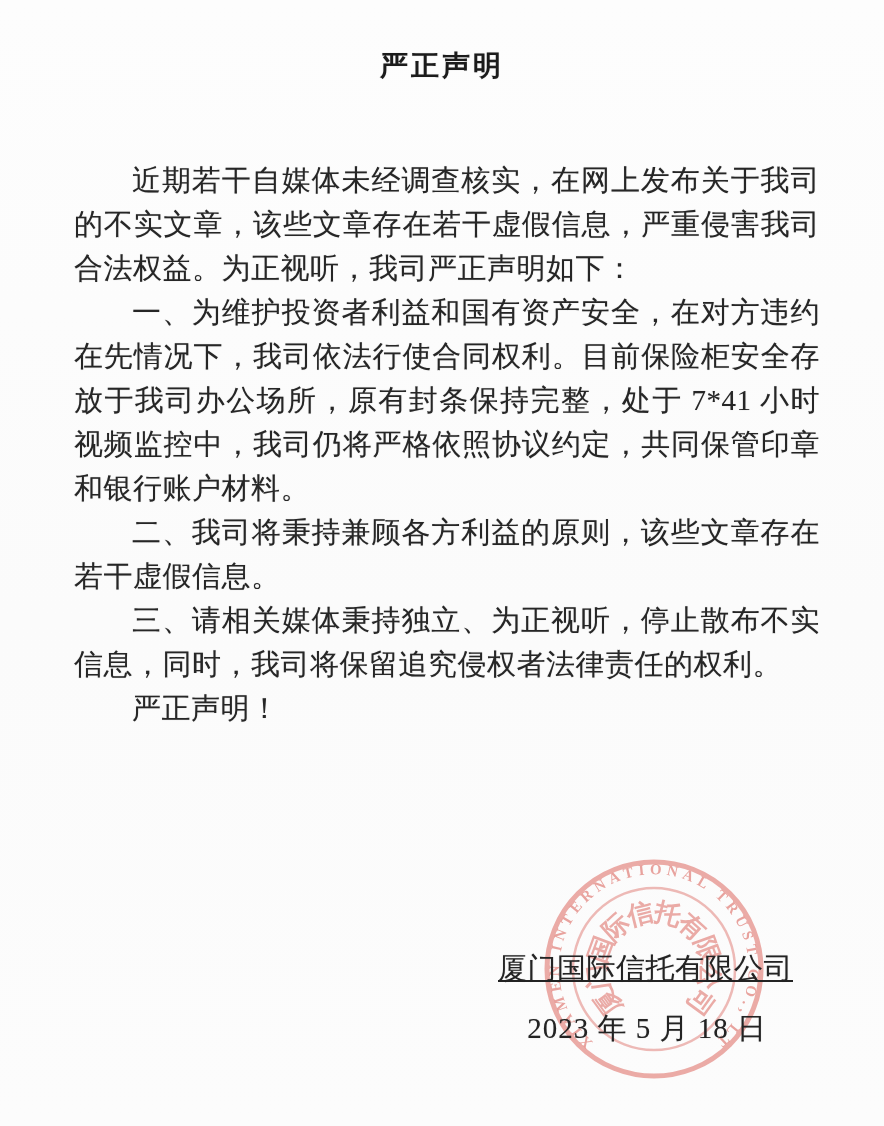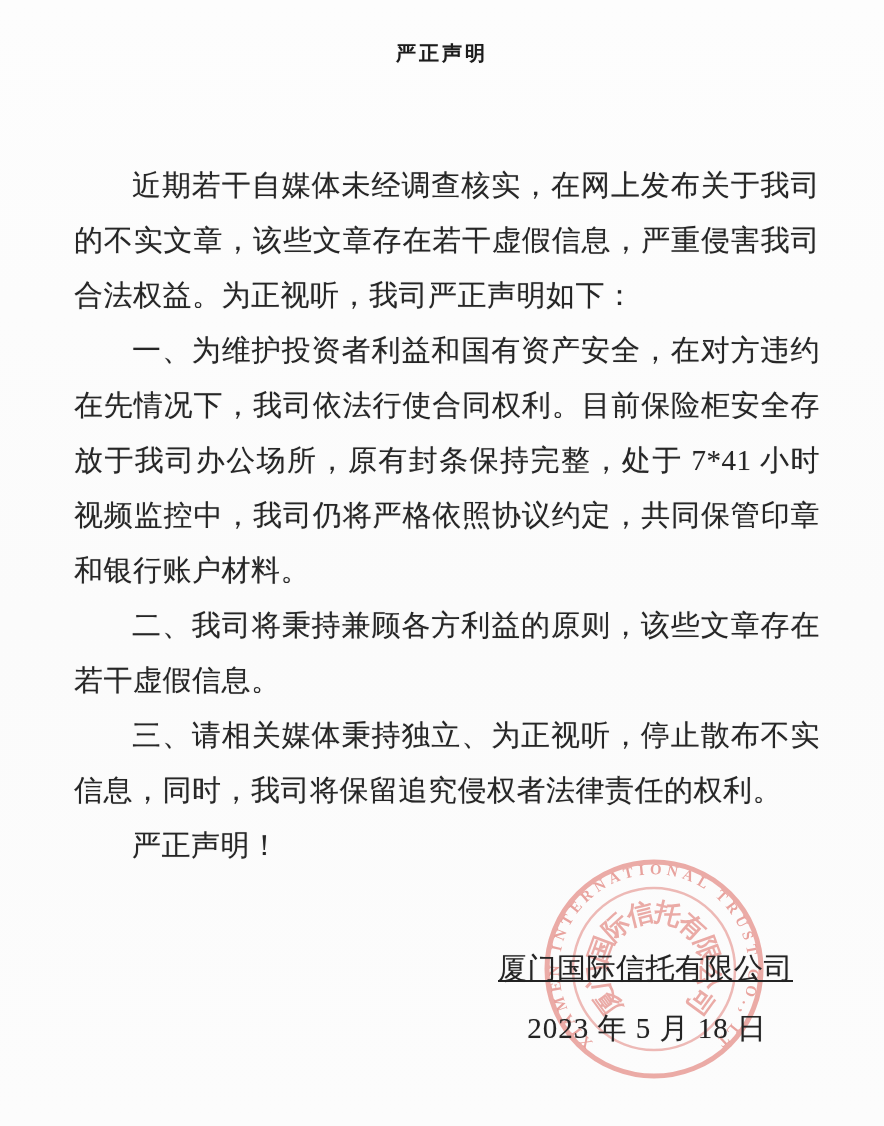--- a/index.html
+++ b/index.html
@@ -11,39 +11,39 @@
     position: relative;
     overflow: hidden;
   }
   .page {
     position: absolute; inset: 0;
     background: linear-gradient(180deg, #fdfdfd 0%, #fbfbfb 55%, #fcfcfc 100%);
   }
   .title {
     position: absolute;
     top: 36px; left: 0; right: 0;
-    margin: 4px;
+    margin: 11px;
     text-align: center;
     font-family: "Liberation Sans", "DejaVu Sans", sans-serif;
     font-weight: 700;
-    font-size: 20px;
+    font-size: 28px;
     letter-spacing: 3px;
     color: #1b1b1b;
     text-shadow: 0 0 1px rgba(0,0,0,0.25);
     z-index: 3;
   }
   .content {
     position: absolute;
     top: 158px; left: 74px; right: 64px;
     z-index: 3;
   }
   .content p {
     margin: 0;
     font-size: 29px;
-    line-height: 55px;
+    line-height: 44px;
     text-align: justify;
     text-indent: 2em;
     letter-spacing: 0.5px;
     color: #262626;
     text-shadow: 0 0 1px rgba(0,0,0,0.28);
   }
   .signature {
     position: absolute;
     top: 949px; right: 91px;
     font-size: 29px;

